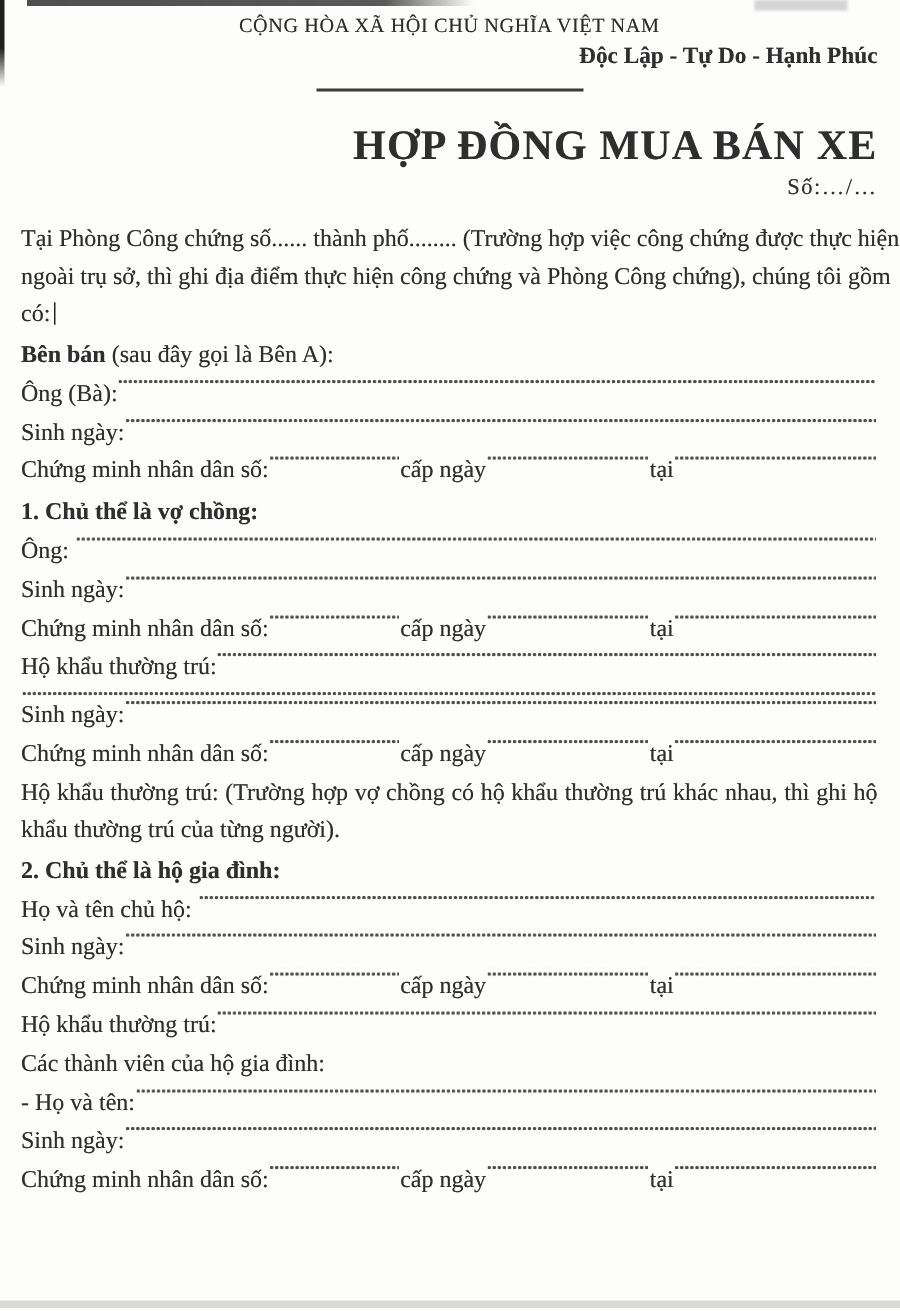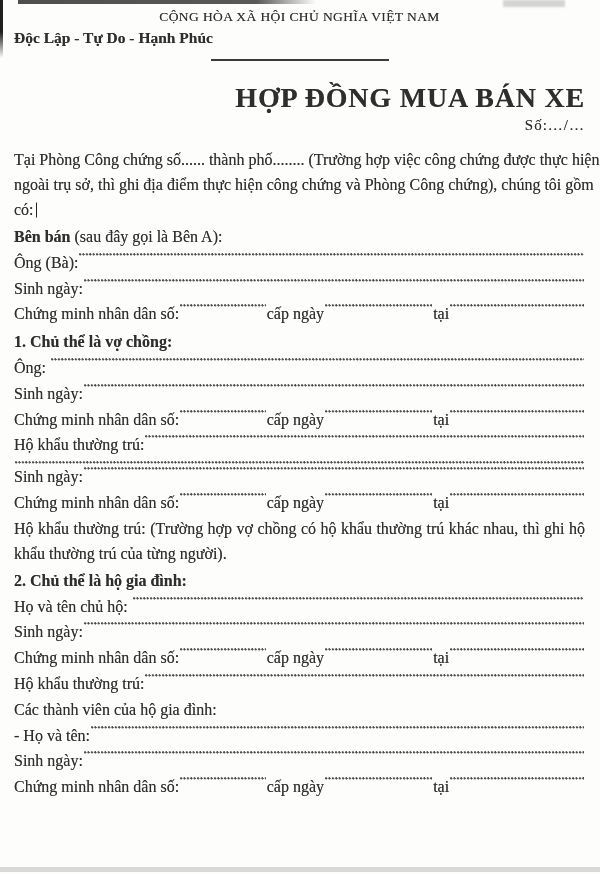--- a/index.html
+++ b/index.html
@@ -10,21 +10,21 @@
     background: #fdfdfc;
     overflow: hidden;
     font-family: "Liberation Serif", "DejaVu Serif", serif;
     color: #2e2e2e;
     text-shadow: 0 0 0.4px rgba(40,40,40,0.55);
   }
   .content { padding: 6px 15px 0 14px; }
 
   
   .motto1 { text-align: center; font-size: 13.5px; letter-spacing: 0.4px; line-height: 18px; margin-top: 2px; }
-  .motto2 { text-align: left; font-size: 15.5px; font-weight: bold; line-height: 21px; margin-top: 1px; }
+  .motto2 { text-align: right; font-size: 15.5px; font-weight: bold; line-height: 21px; margin-top: 1px; }
   .divider { width: 178px; height: 2px; background: #3b3b3b; margin: 11px auto 0 auto; }
   .title  { text-align: right; font-size: 28px; font-weight: bold; letter-spacing: 0.8px; line-height: 34px; margin: 20px 0 0 0; }
   .so     { text-align: right; font-size: 15px; line-height: 19px; margin-top: 1px; letter-spacing: 1px; }
 
   
   .para { font-size: 16px; line-height: 25px; }
   .intro { margin-top: 12px; }
   .pline { white-space: pre; }
   .just { text-align: justify; text-align-last: justify; }
 

